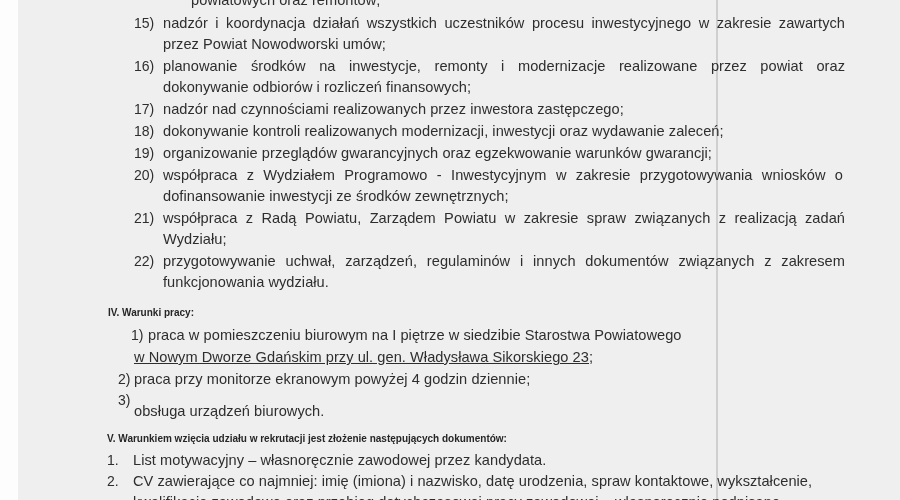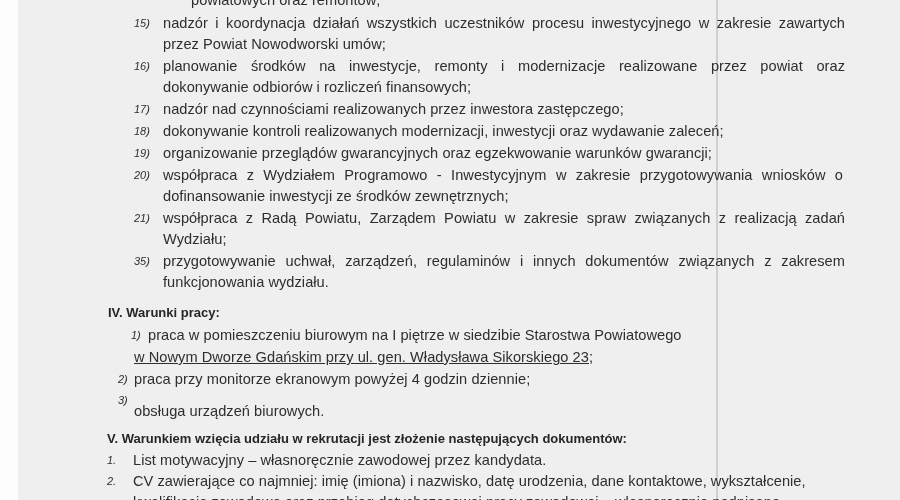--- a/index.html
+++ b/index.html
@@ -15,22 +15,22 @@
   }
   .fold {
     position: absolute; left: 716px; top: 0; width: 2px; height: 500px;
     background: #cfcfcf;
   }
   .line {
     position: absolute; font-size: 14.6px; line-height: 18px; white-space: nowrap;
     letter-spacing: 0.05px;
   }
   .just { text-align: justify; text-align-last: justify; white-space: normal; }
-  .num { position: absolute; font-size: 11px; line-height: 18px; white-space: nowrap; font-style: italic; }
-  .head { position: absolute; font-size: 13px; line-height: 18px; font-weight: bold; white-space: nowrap; color: #262626; }
+  .num { position: absolute; font-size: 14px; line-height: 18px; white-space: nowrap; }
+  .head { position: absolute; font-size: 10px; line-height: 18px; font-weight: bold; white-space: nowrap; color: #262626; }
 </style>
 </head>
 <body>
 
 <div class="page"></div>
 <div class="fold"></div>
 
 <div class="line" style="left:191px; top:-9px;">powiatowych oraz remontów;</div>
 
 <div class="num" style="left:134px; top:14px;">15)</div>
@@ -51,21 +51,21 @@
 <div class="line" style="left:163px; top:144px;">organizowanie przeglądów gwarancyjnych oraz egzekwowanie warunków gwarancji;</div>
 
 <div class="num" style="left:134px; top:166px;">20)</div>
 <div class="line just" style="left:163px; top:166px; width:680px;">współpraca z Wydziałem Programowo - Inwestycyjnym w zakresie przygotowywania wniosków o</div>
 <div class="line" style="left:163px; top:187px;">dofinansowanie inwestycji ze środków zewnętrznych;</div>
 
 <div class="num" style="left:134px; top:209px;">21)</div>
 <div class="line just" style="left:163px; top:209px; width:682px;">współpraca z Radą Powiatu, Zarządem Powiatu w zakresie spraw związanych z realizacją zadań</div>
 <div class="line" style="left:163px; top:230px;">Wydziału;</div>
 
-<div class="num" style="left:134px; top:252px;">35)</div>
+<div class="num" style="left:134px; top:252px;">22)</div>
 <div class="line just" style="left:163px; top:252px; width:682px;">przygotowywanie uchwał, zarządzeń, regulaminów i innych dokumentów związanych z zakresem</div>
 <div class="line" style="left:163px; top:273px;">funkcjonowania wydziału.</div>
 
 <div class="head" style="left:108px; top:304px;">IV. Warunki pracy:</div>
 
 <div class="num" style="left:131px; top:326px;">1)</div>
 <div class="line" style="left:148px; top:326px;">praca w pomieszczeniu biurowym na  I piętrze w siedzibie Starostwa Powiatowego</div>
 <div class="line" style="left:134px; top:348px;text-decoration:underline;">w Nowym Dworze  Gdańskim przy ul. gen. Władysława Sikorskiego 23;</div>
 
 <div class="num" style="left:118px; top:370px;">2)</div>
@@ -73,14 +73,14 @@
 
 <div class="num" style="left:118px; top:391px;">3)</div>
 <div class="line" style="left:134px; top:378px;margin-top:24px;">obsługa urządzeń biurowych.</div>
 
 <div class="head" style="left:107px; top:430px;text-align:right;">V. Warunkiem wzięcia udziału w rekrutacji jest złożenie następujących dokumentów:</div>
 
 <div class="num" style="left:107px; top:451px;">1.</div>
 <div class="line" style="left:133px; top:451px;">List motywacyjny – własnoręcznie zawodowej przez kandydata.</div>
 
 <div class="num" style="left:107px; top:472px;">2.</div>
-<div class="line" style="left:133px; top:472px;">CV zawierające co najmniej: imię (imiona) i nazwisko, datę urodzenia, dane kontaktowe, wykształcenie,</div>
+<div class="line" style="left:133px; top:472px;">CV zawierające co najmniej: imię (imiona) i nazwisko, datę urodzenia, spraw kontaktowe, wykształcenie,</div>
 <div class="line" style="left:133px; top:493px;">kwalifikacje zawodowe oraz przebieg dotychczasowej pracy zawodowej – własnoręcznie podpisane</div>
 
 </body></html>

